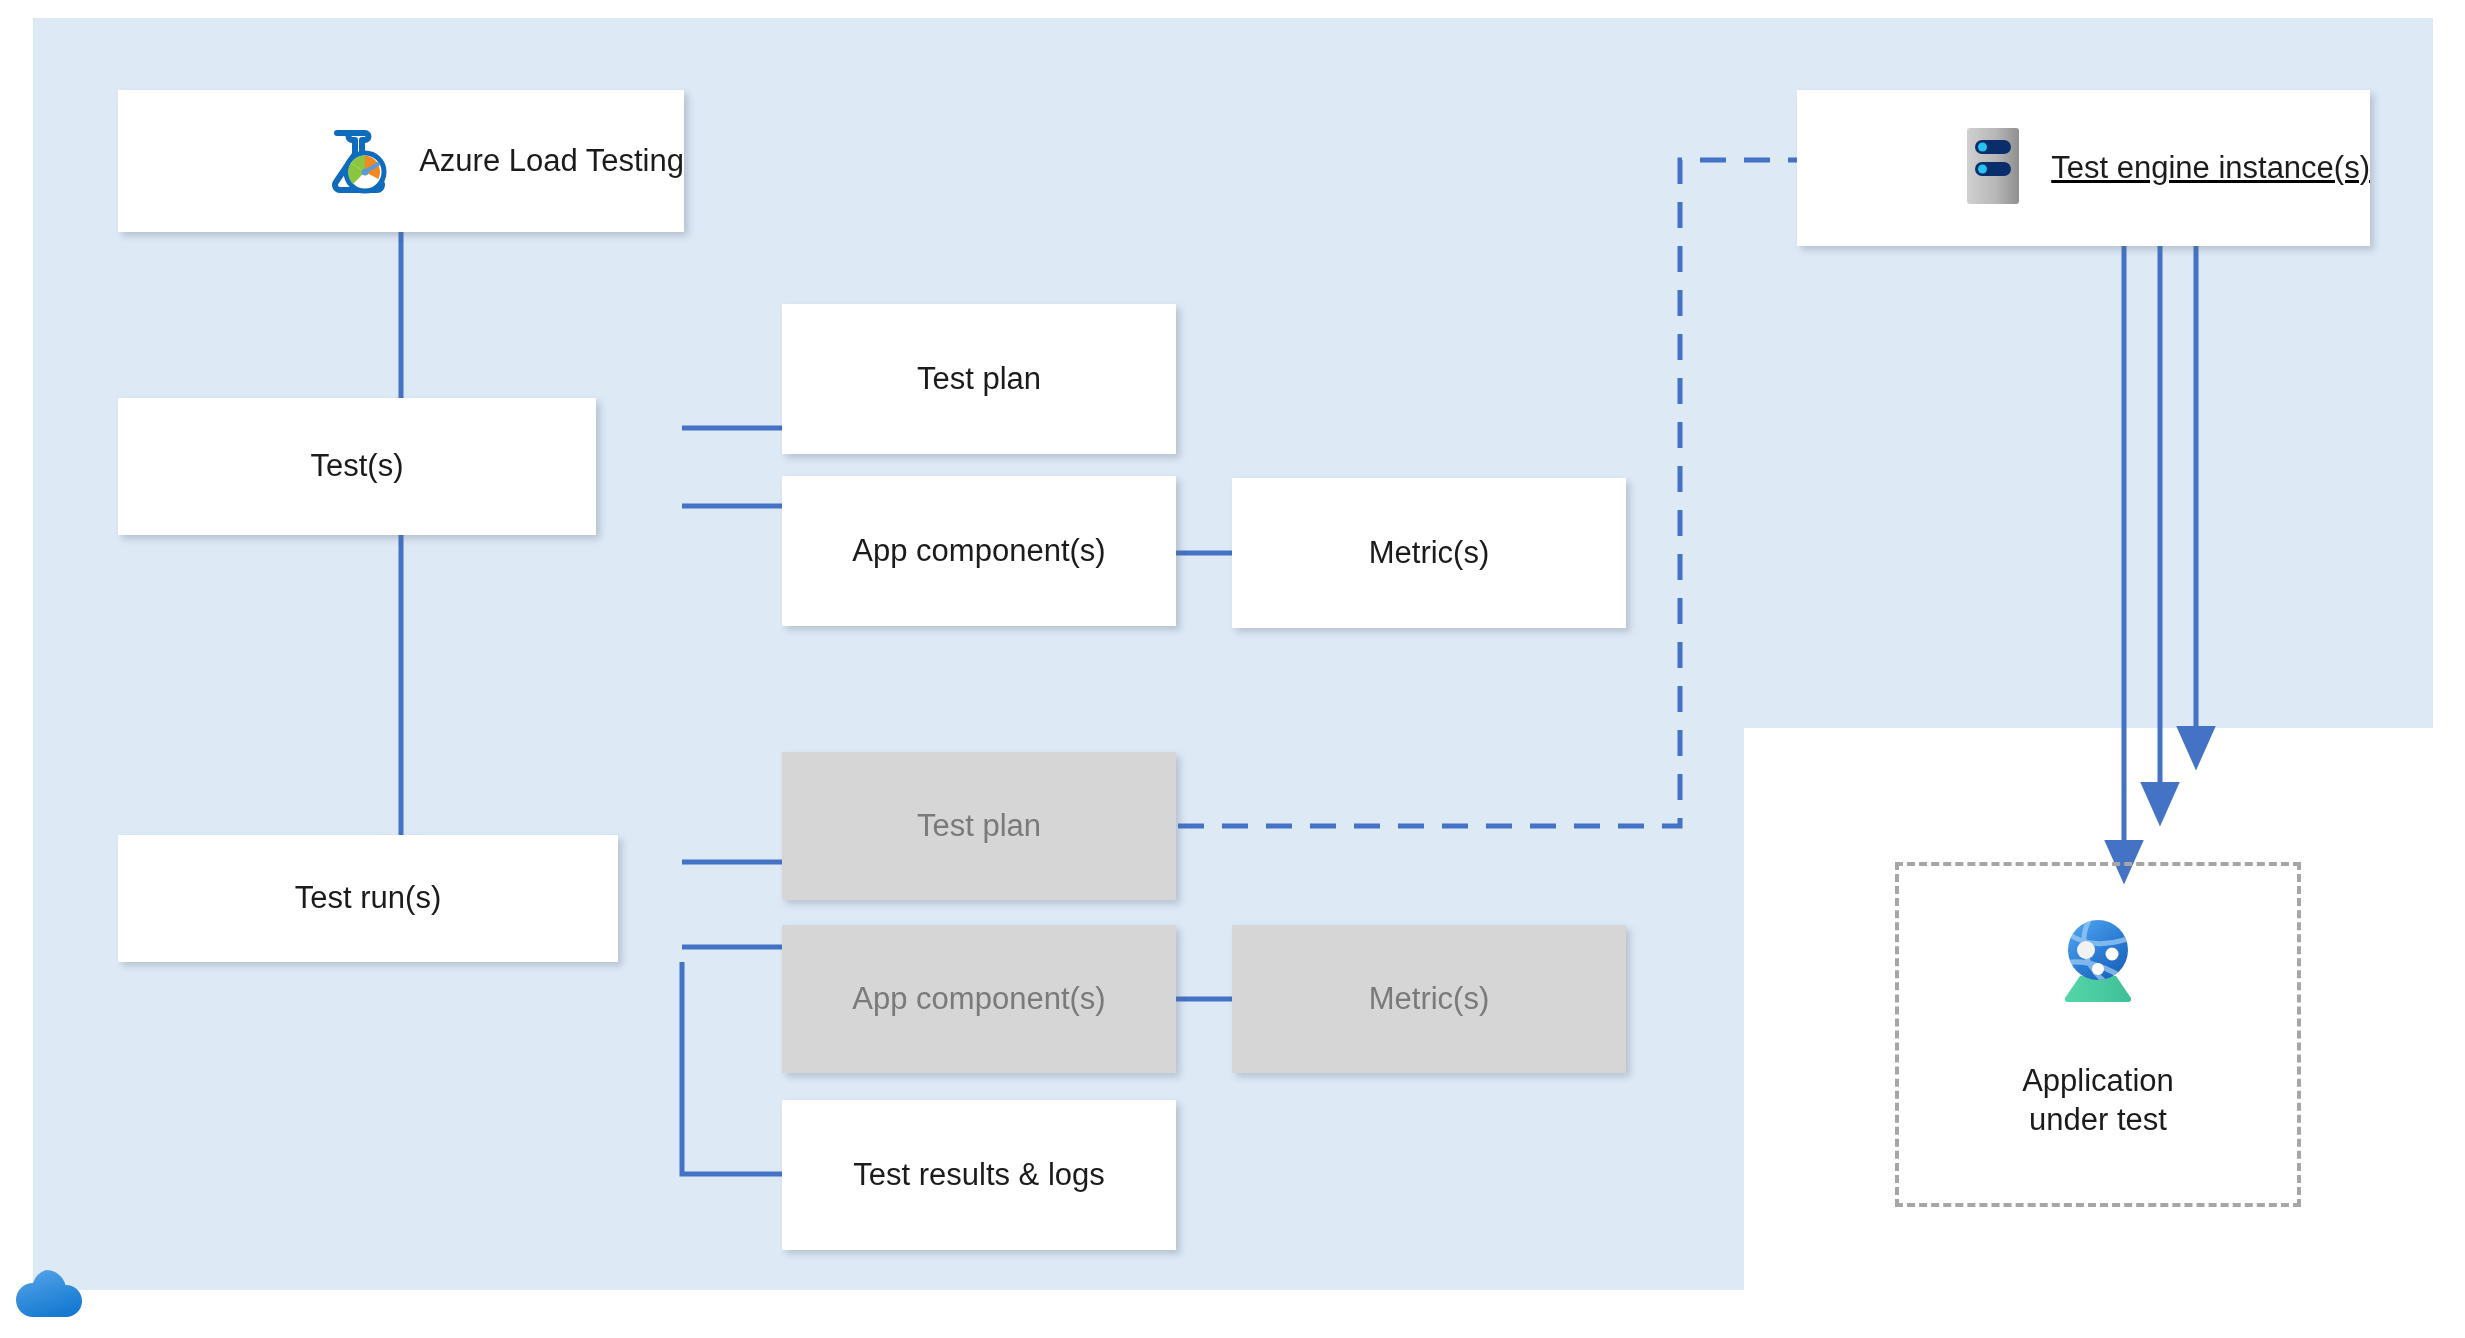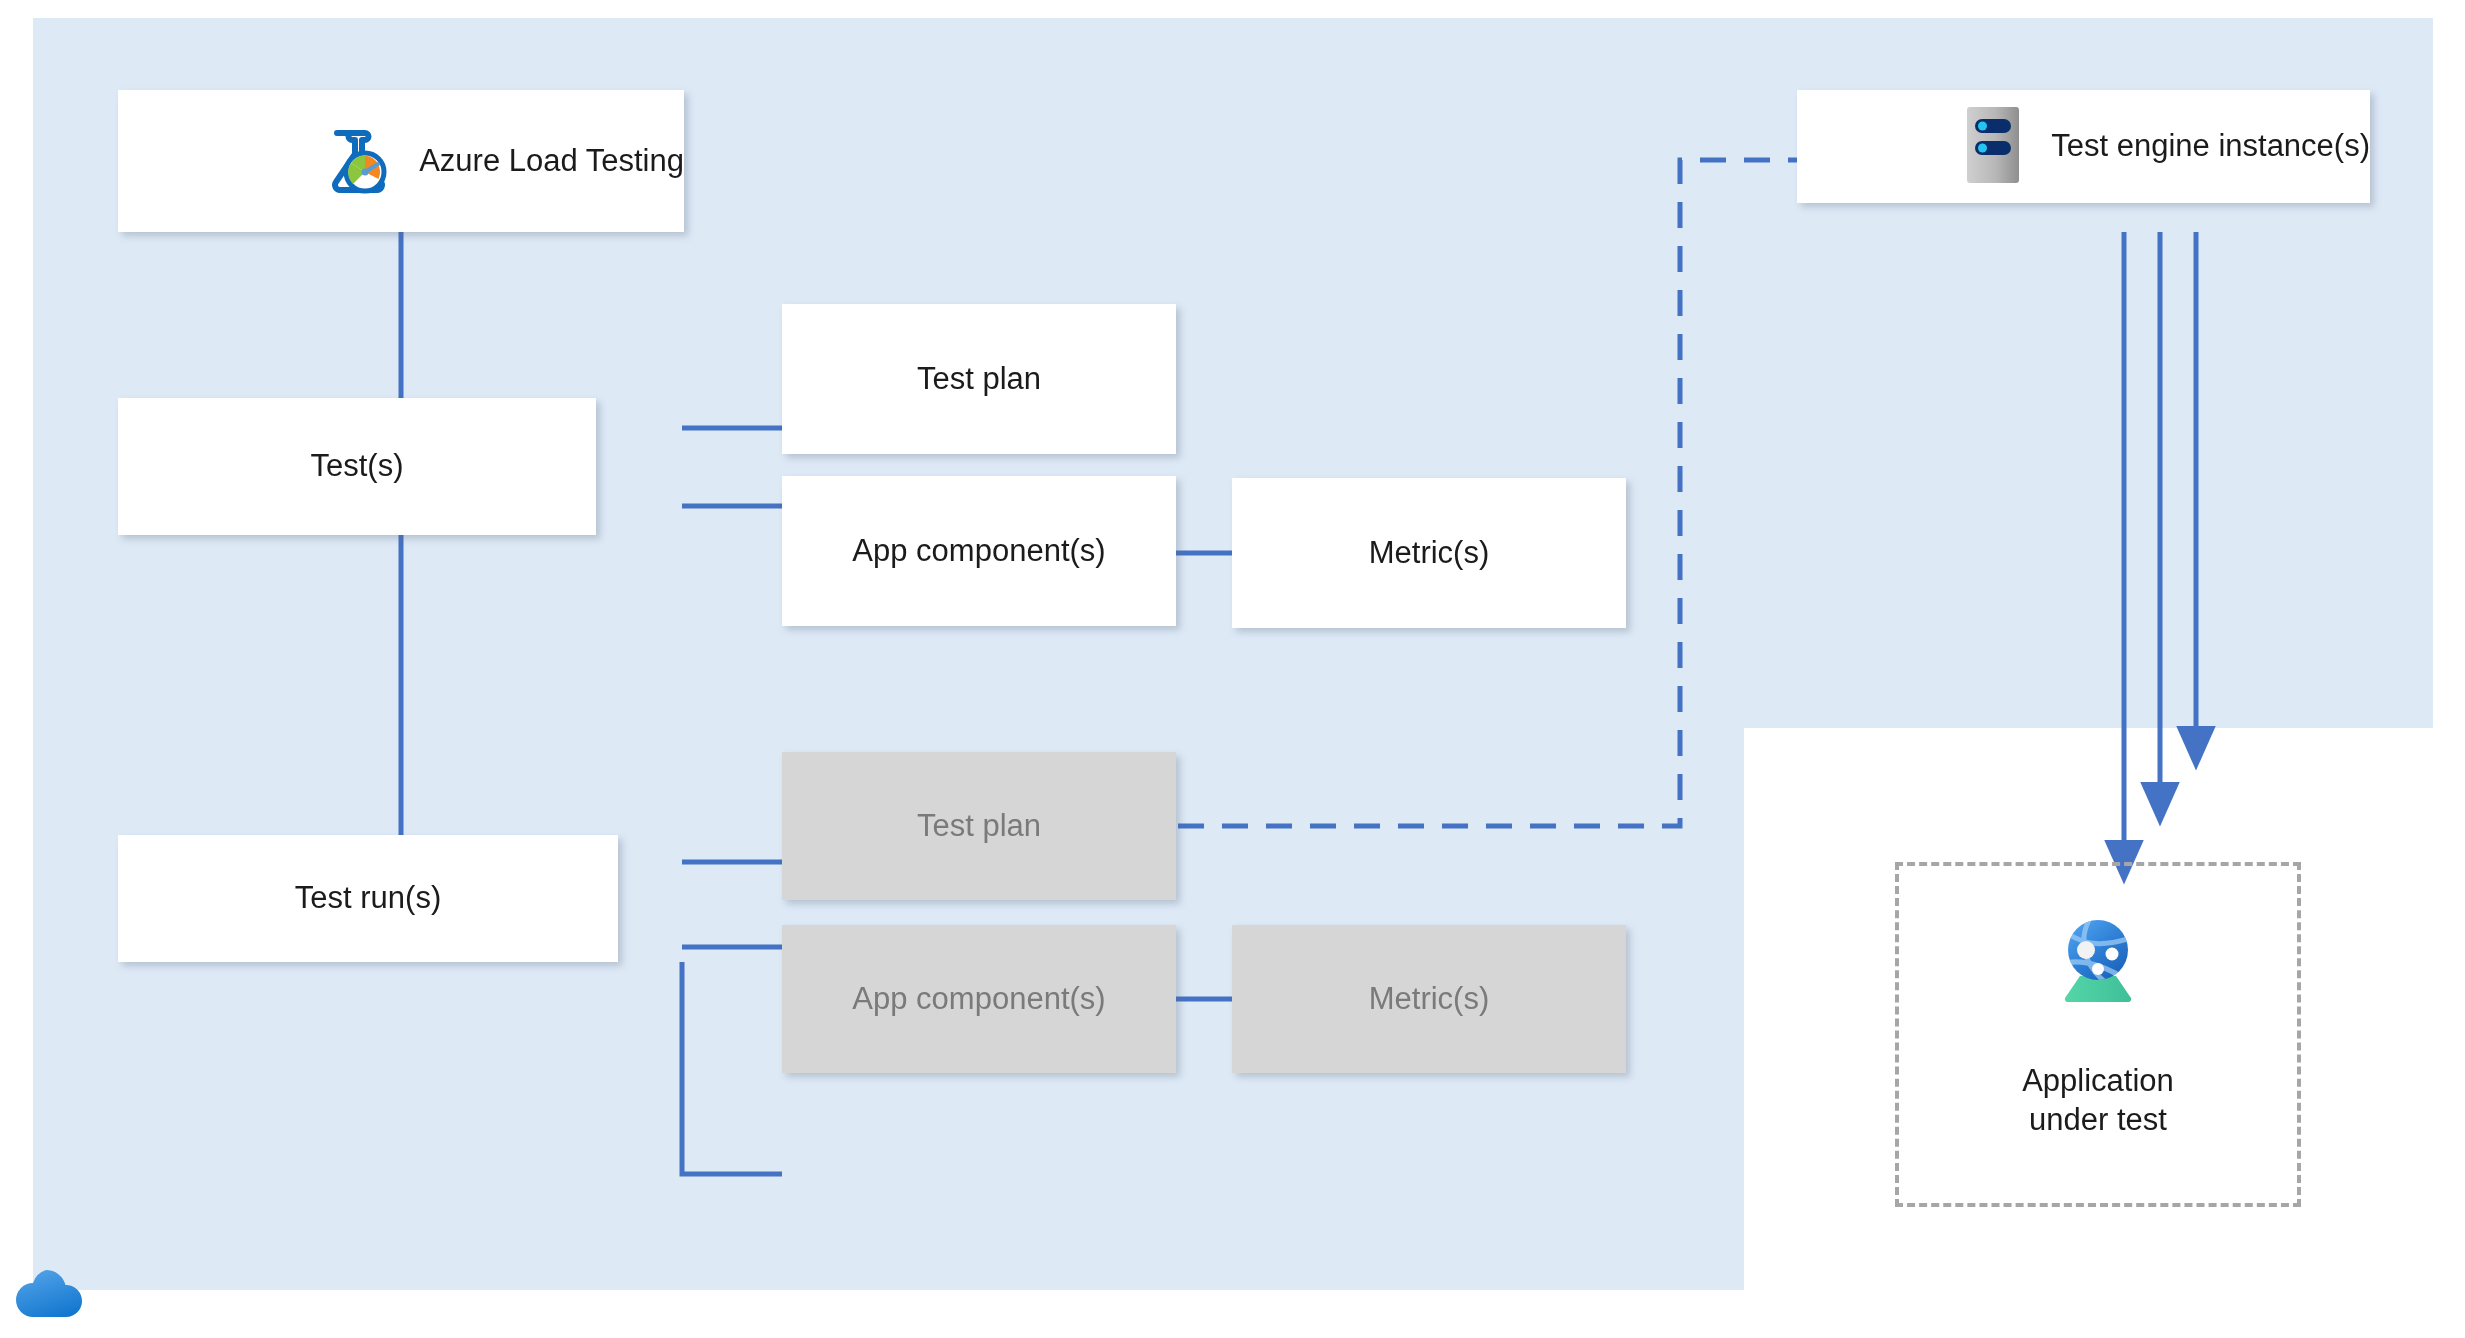--- a/index.html
+++ b/index.html
@@ -158,22 +158,25 @@
   </div>
 
   <div class="box dim" style="left:782px; top:925px; width:394px; height:148px;">
     <span class="box-label">App component(s)</span>
   </div>
 
   <div class="box dim" style="left:1232px; top:925px; width:394px; height:148px;">
     <span class="box-label">Metric(s)</span>
   </div>
 
-
-  <div class="box with-icon" style="left:1797px; top:90px; width:573px; height:113px;">
+  <div class="box" style="left:782px; top:1100px; width:394px; height:150px;">
+    <span class="box-label">Test results &amp; logs</span>
+  </div>
+
+  <div class="box with-icon" style="left:1797px; top:90px; width:573px; height:156px;text-decoration:underline;">
     <span class="icon">
       <svg width="56" height="80" viewBox="0 0 56 80">
         <defs>
           <linearGradient id="svrg" x1="0" y1="0" x2="1" y2="0">
             <stop offset="0%" stop-color="#d0d0d0"></stop>
             <stop offset="55%" stop-color="#b7b7b7"></stop>
             <stop offset="100%" stop-color="#8f8f8f"></stop>
           </linearGradient>
         </defs>
         <rect x="2" y="2" width="52" height="76" rx="3" fill="url(#svrg)"></rect>

